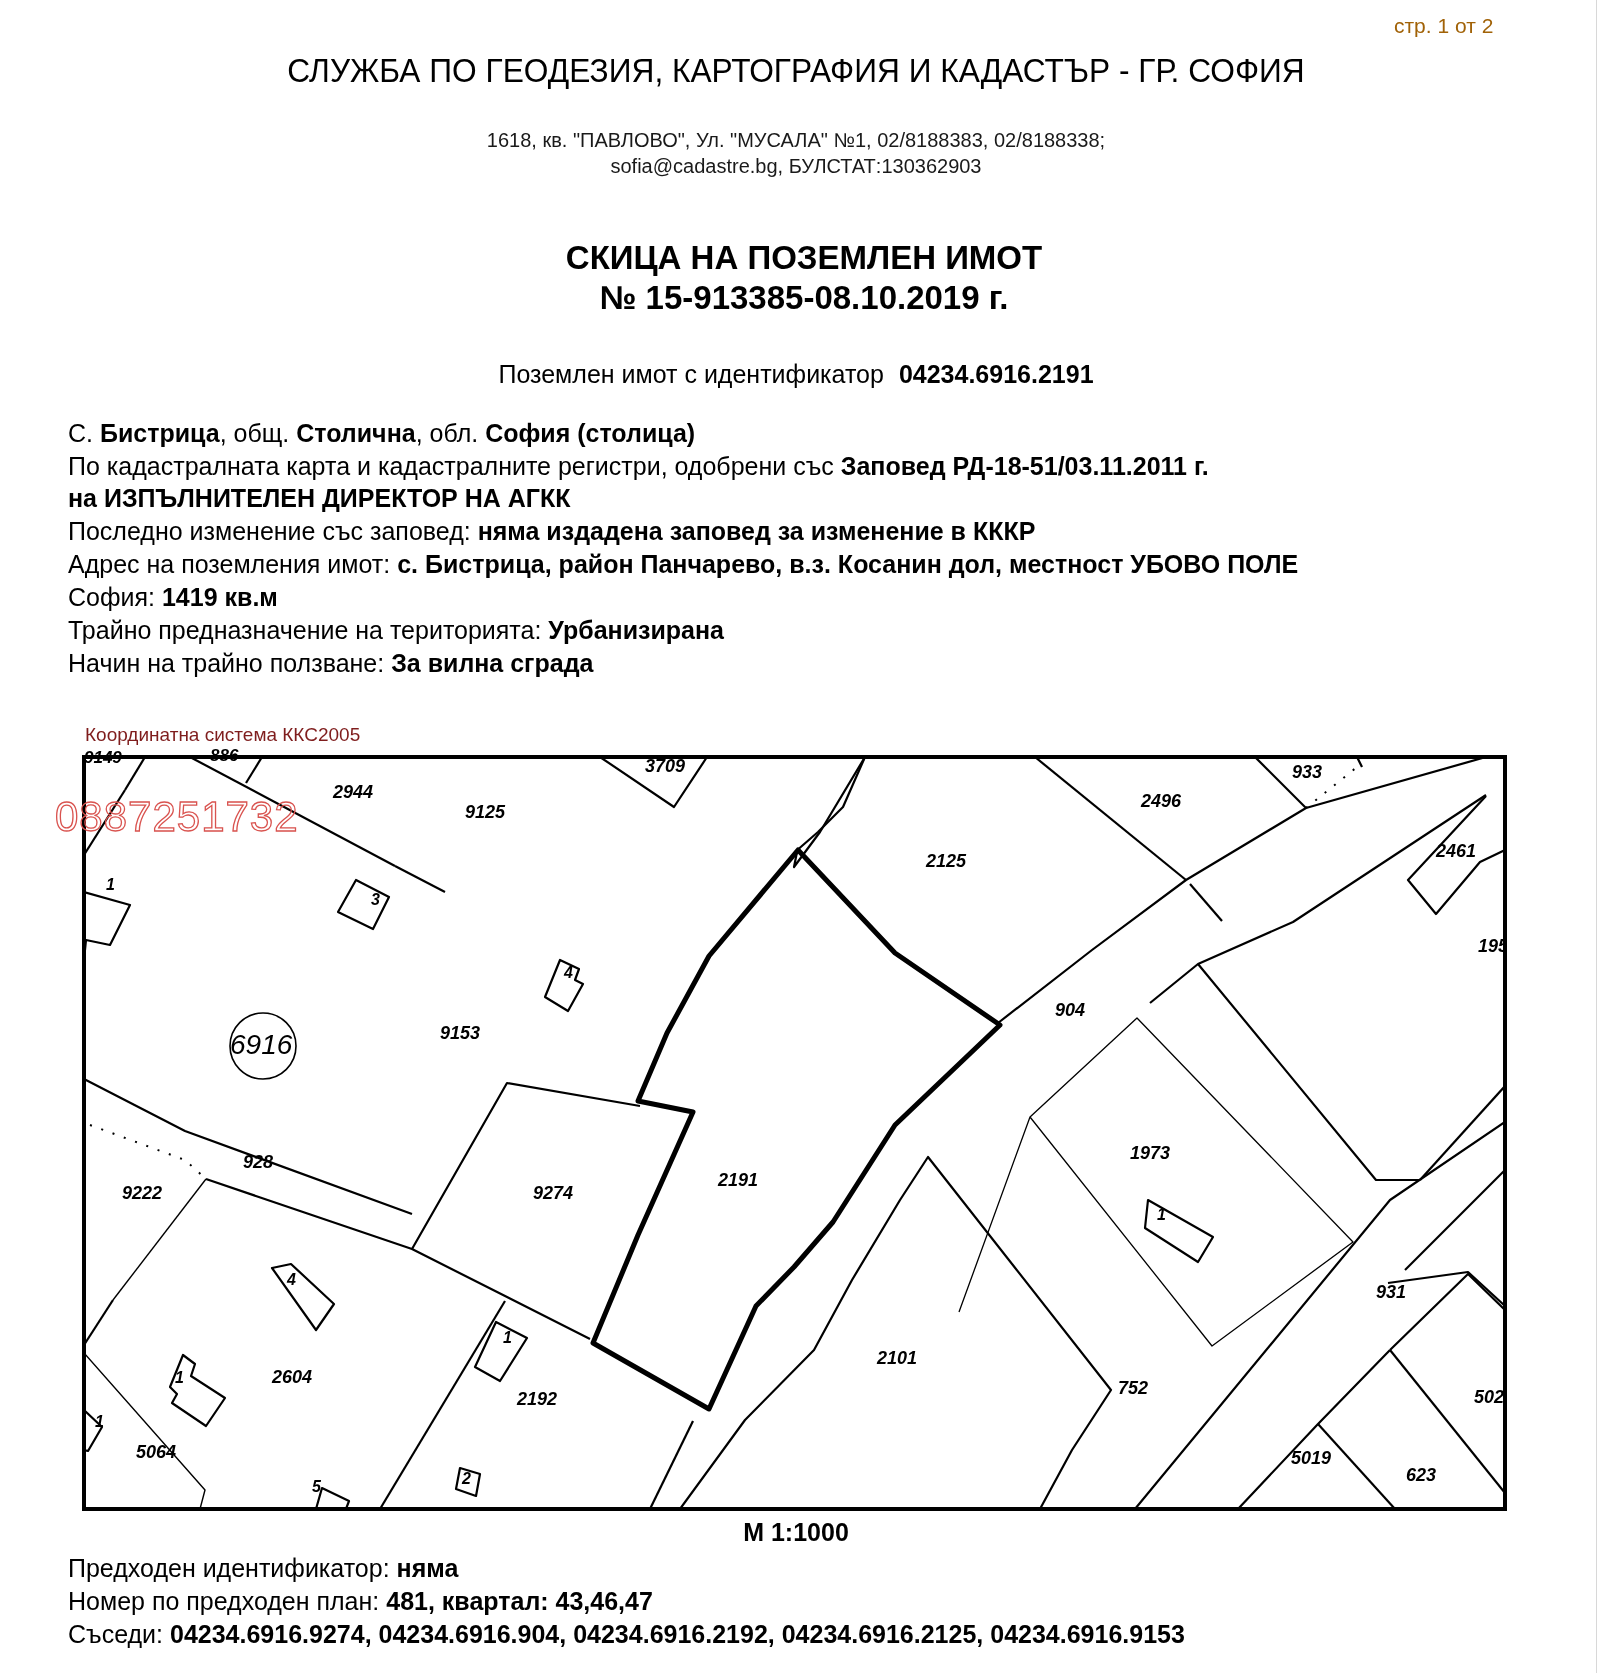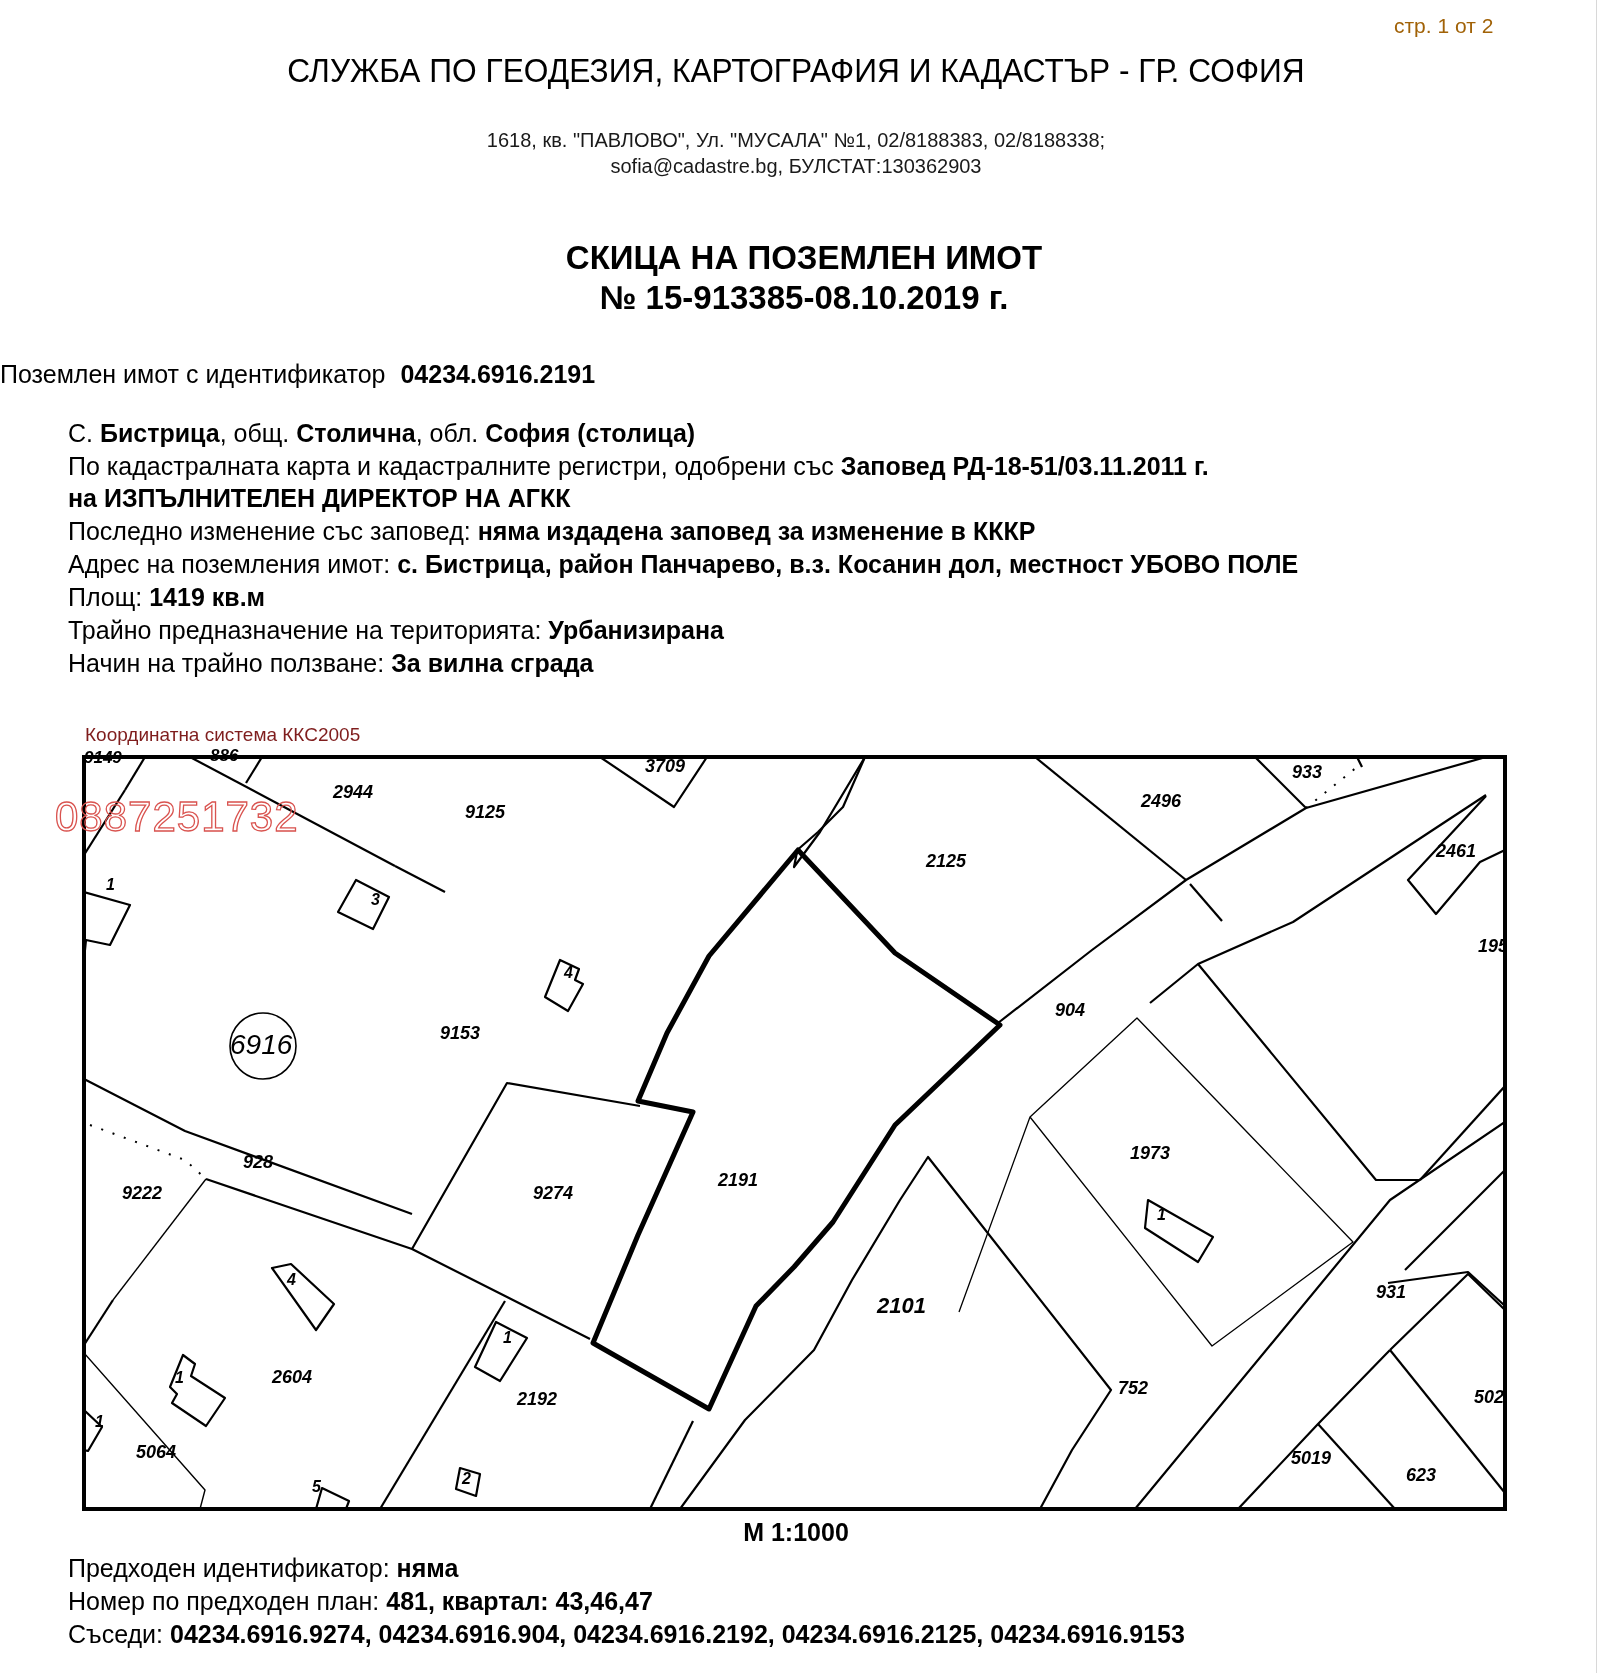--- a/index.html
+++ b/index.html
@@ -10,21 +10,21 @@
   .page-edge { position: absolute; left: 1596px; top: 0; width: 1px; height: 1673px; background: #d8d8d8; }
   .abs { position: absolute; white-space: nowrap; }
   .page-no { left: 1394px; top: 14px; font-size: 21px; color: #a16207; }
   .agency { left: 0; width: 1592px; text-align: center; top: 52px; font-size: 33px; letter-spacing: 0px; transform: scaleX(0.96); }
   .addr { left: 0; width: 1592px; text-align: center; font-size: 20px; color: #1a1a1a; }
   .addr1 { top: 129px; }
   .addr2 { top: 155px; }
   .doc-title { left: 8px; width: 1592px; text-align: center; font-size: 33px; font-weight: bold; }
   .t1 { top: 239px; }
   .t2 { top: 279px; }
-  .ident { left: 0; width: 1592px; top: 360px; font-size: 25px; }
+  .ident { left: 0; width: 1592px; text-align: center; top: 360px; font-size: 25px; }
   .ident b { margin-left: 8px; }
   .info { left: 68px; font-size: 25px; }
   .info b { font-weight: bold; }
   .coord { left: 85px; top: 724px; font-size: 19px; color: #7f1d1d; }
   .map { position: absolute; left: 0; top: 0; }
   .scale { left: 0; width: 1592px; text-align: center; top: 1518px; font-size: 25px; font-weight: bold; }
   .foot { left: 68px; font-size: 25px; }
 </style>
 </head>
 <body>
@@ -59,21 +59,21 @@
 </div>
 <div class="abs info" style="top:517px">
   <span>Последно изменение със заповед:</span>
   <b>няма издадена заповед за изменение в КККР</b>
 </div>
 <div class="abs info" style="top:550px">
   <span>Адрес на поземления имот:</span>
   <b>с. Бистрица, район Панчарево, в.з. Косанин дол, местност УБОВО ПОЛЕ</b>
 </div>
 <div class="abs info" style="top:583px">
-  <span>Площ:</span>
+  <span>София:</span>
   <b>1419 кв.м</b>
 </div>
 <div class="abs info" style="top:616px">
   <span>Трайно предназначение на територията:</span>
   <b>Урбанизирана</b>
 </div>
 <div class="abs info" style="top:649px">
   <span>Начин на трайно ползване:</span>
   <b>За вилна сграда</b>
 </div>
@@ -180,21 +180,21 @@
   <div class="abs" style="left:1055px; top:1000px; font-size:18px; font-weight:bold; font-style:italic;">904</div>
   <div class="abs" style="left:440px; top:1023px; font-size:18px; font-weight:bold; font-style:italic;">9153</div>
   <div class="abs" style="left:243px; top:1152px; font-size:18px; font-weight:bold; font-style:italic;">928</div>
   <div class="abs" style="left:122px; top:1183px; font-size:18px; font-weight:bold; font-style:italic;">9222</div>
   <div class="abs" style="left:533px; top:1183px; font-size:18px; font-weight:bold; font-style:italic;">9274</div>
   <div class="abs" style="left:718px; top:1170px; font-size:18px; font-weight:bold; font-style:italic;">2191</div>
   <div class="abs" style="left:1130px; top:1143px; font-size:18px; font-weight:bold; font-style:italic;">1973</div>
   <div class="abs" style="left:1376px; top:1282px; font-size:18px; font-weight:bold; font-style:italic;">931</div>
   <div class="abs" style="left:272px; top:1367px; font-size:18px; font-weight:bold; font-style:italic;">2604</div>
   <div class="abs" style="left:517px; top:1389px; font-size:18px; font-weight:bold; font-style:italic;">2192</div>
-  <div class="abs" style="left:877px; top:1293px; font-size:22px; font-weight:bold; font-style:italic;">2101</div>
+  <div class="abs" style="left:877px; top:1348px; font-size:18px; font-weight:bold; font-style:italic;">2101</div>
   <div class="abs" style="left:1118px; top:1378px; font-size:18px; font-weight:bold; font-style:italic;">752</div>
   <div class="abs" style="left:1474px; top:1380px; font-size:18px; font-weight:bold; font-style:italic; width:31px; overflow:hidden;margin-top:7px;">502</div>
   <div class="abs" style="left:136px; top:1442px; font-size:18px; font-weight:bold; font-style:italic;">5064</div>
   <div class="abs" style="left:1291px; top:1448px; font-size:18px; font-weight:bold; font-style:italic;">5019</div>
   <div class="abs" style="left:1406px; top:1465px; font-size:18px; font-weight:bold; font-style:italic;">623</div>
 </div>
 
 <div>
   <div class="abs" style="left:106px; top:876px; font-size:16px; font-weight:bold; font-style:italic;">1</div>
   <div class="abs" style="left:371px; top:891px; font-size:16px; font-weight:bold; font-style:italic;">3</div>

